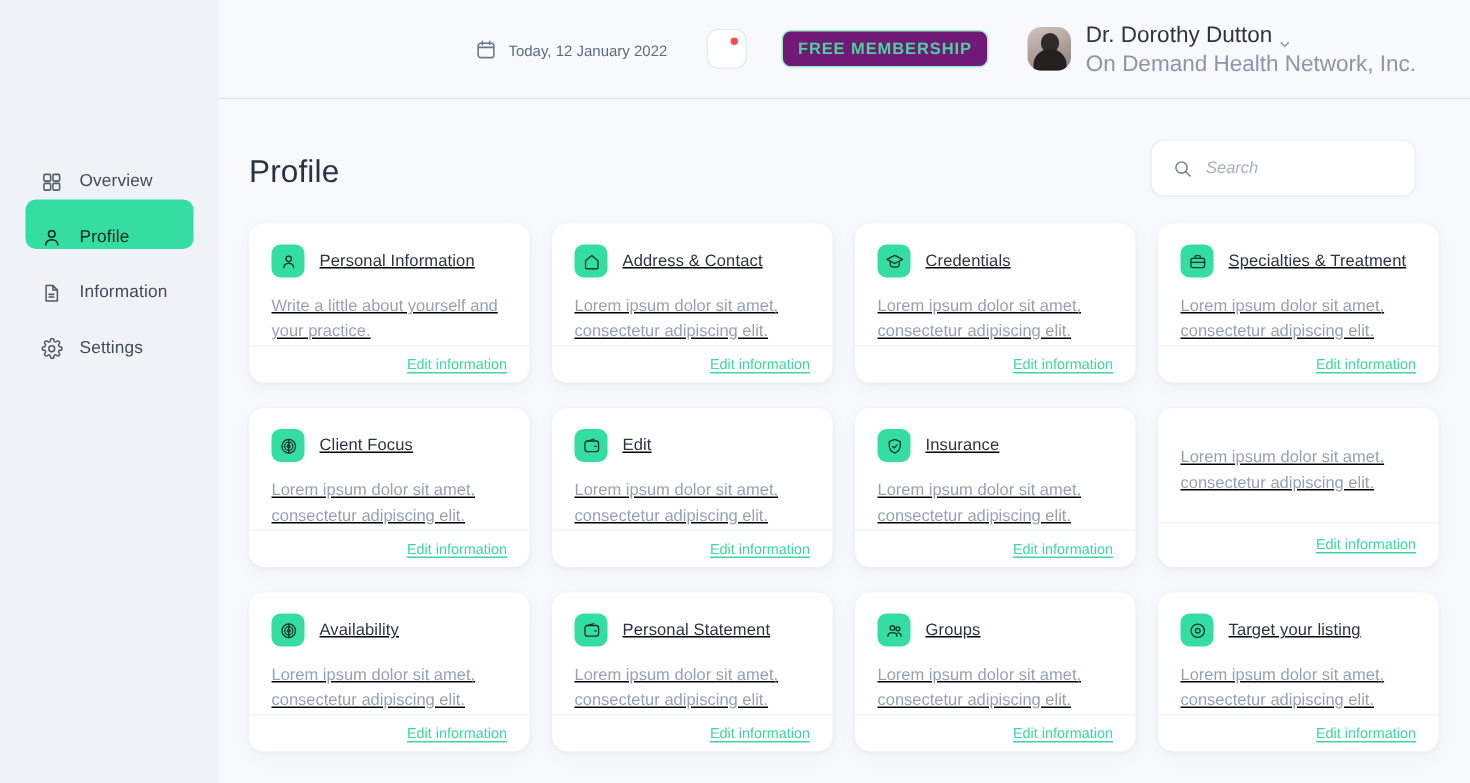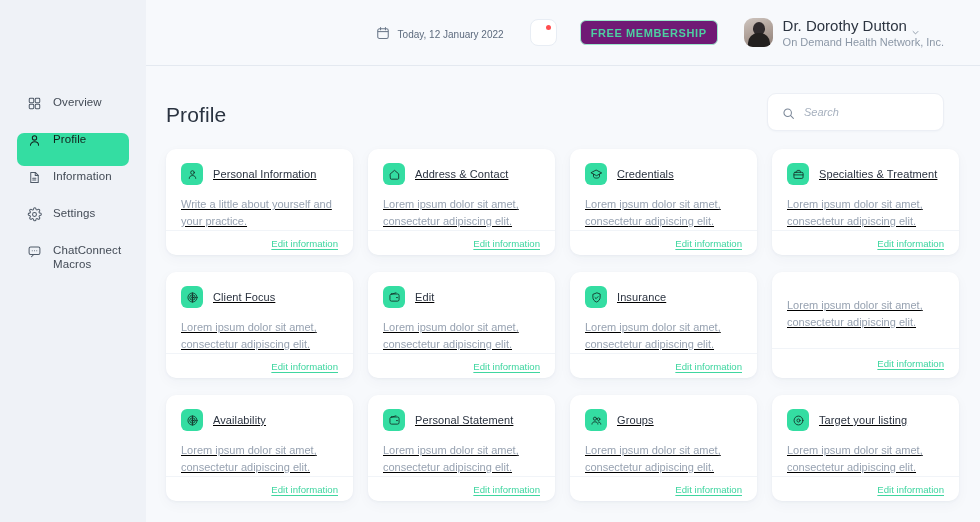--- a/index.html
+++ b/index.html
@@ -13,21 +13,21 @@
 
   
   .sidebar {
     width: 146px; height: 522px;
     background: #eff2f7;
     flex: 0 0 146px;
     position: relative;
   }
   .nav { position: absolute; top: 96px; left: 0; right: 0; }
   .nav-item {
-    display: flex; align-items: flex-start; gap: 11px;
+    display: flex; align-items: flex-end; gap: 11px;
     height: 33px; margin: 0 17px 4px 17px;
     padding: 0 10px; border-radius: 7px;
     color: #434b56; font-size: 11.5px; letter-spacing: .1px;
     cursor: pointer;
   }
   .nav-item + .nav-item { margin-top: 4px; }
   .nav-item.active { background: #34dda2; color: #11221c; }
   .nav-item .ico { width: 15px; height: 15px; flex: 0 0 15px; display: block; }
   .nav-item .ico svg { display: block; }
   .nav-label { line-height: 1.18; }
@@ -69,21 +69,21 @@
     content: ""; position: absolute; left: 9px; top: 4px;
     width: 12px; height: 13px; border-radius: 50% 50% 45% 45%;
     background: #2f2a2c;
   }
   .avatar::after { 
     content: ""; position: absolute; left: 4px; top: 15px;
     width: 22px; height: 16px; border-radius: 10px 10px 0 0;
     background: #23201f;
   }
   .user-name { font-size: 15px; color: #2c3440; display: flex; align-items: center; gap: 5px; }
-  .user-org { font-size: 11px; color: #8b97a6; margin-top: 2px; }
+  .user-org { font-size: 15px; color: #8b97a6; margin-top: 2px; }
   .caret { width: 7px; height: 7px; display: block; }
 
   
   .page-head {
     display: flex; align-items: flex-start; justify-content: space-between;
     padding: 27px 36px 0 20px;
   }
   .page-title { font-size: 21px; color: #2a3340; font-weight: 400; letter-spacing: .1px; padding-top: 10px; }
   .search {
     width: 177px; height: 38px; background: #fff;
@@ -170,30 +170,20 @@
         </div>
         <div class="nav-item">
           <span class="ico">
             <svg viewBox="0 0 20 20" width="15" height="15" fill="none" stroke="#4f5a68" stroke-width="1.35" stroke-linecap="round" stroke-linejoin="round">
               <circle cx="10" cy="10" r="2.6"></circle>
               <path d="M16.2 12.1a1.3 1.3 0 0 0 .26 1.44l.05.05a1.6 1.6 0 1 1-2.26 2.26l-.05-.05a1.3 1.3 0 0 0-1.44-.26 1.3 1.3 0 0 0-.79 1.2v.13a1.6 1.6 0 1 1-3.2 0v-.07a1.3 1.3 0 0 0-.85-1.2 1.3 1.3 0 0 0-1.44.26l-.05.05a1.6 1.6 0 1 1-2.26-2.26l.05-.05a1.3 1.3 0 0 0 .26-1.44 1.3 1.3 0 0 0-1.2-.79h-.13a1.6 1.6 0 1 1 0-3.2h.07a1.3 1.3 0 0 0 1.2-.85 1.3 1.3 0 0 0-.26-1.44l-.05-.05A1.6 1.6 0 1 1 6.4 3.6l.05.05a1.3 1.3 0 0 0 1.44.26h.06a1.3 1.3 0 0 0 .79-1.2v-.13a1.6 1.6 0 1 1 3.2 0v.07a1.3 1.3 0 0 0 .79 1.2 1.3 1.3 0 0 0 1.44-.26l.05-.05a1.6 1.6 0 1 1 2.26 2.26l-.05.05a1.3 1.3 0 0 0-.26 1.44v.06a1.3 1.3 0 0 0 1.2.79h.13a1.6 1.6 0 1 1 0 3.2h-.07a1.3 1.3 0 0 0-1.2.79z"></path>
             </svg>
           </span>
           <span class="nav-label">Settings</span>
         </div>
-        <div class="nav-item">
-          <span class="ico">
-            <svg viewBox="0 0 20 20" width="15" height="15" fill="none" stroke="#4f5a68" stroke-width="1.35" stroke-linecap="round" stroke-linejoin="round">
-              <rect x="2.8" y="4" width="14.4" height="10" rx="2"></rect>
-              <path d="M6 17 9 14"></path>
-              <path d="M7 9h.01M10 9h.01M13 9h.01"></path>
-            </svg>
-          </span>
-          <span class="nav-label">ChatConnect Macros</span>
-        </div>
       </nav>
   </aside>
 
   <main class="main">
 
     <div class="topbar">
 
       <div class="date-chip">
         <span class="ico">
           <svg viewBox="0 0 16 16" width="14" height="14" fill="none" stroke="#6b7889" stroke-width="1.2">

